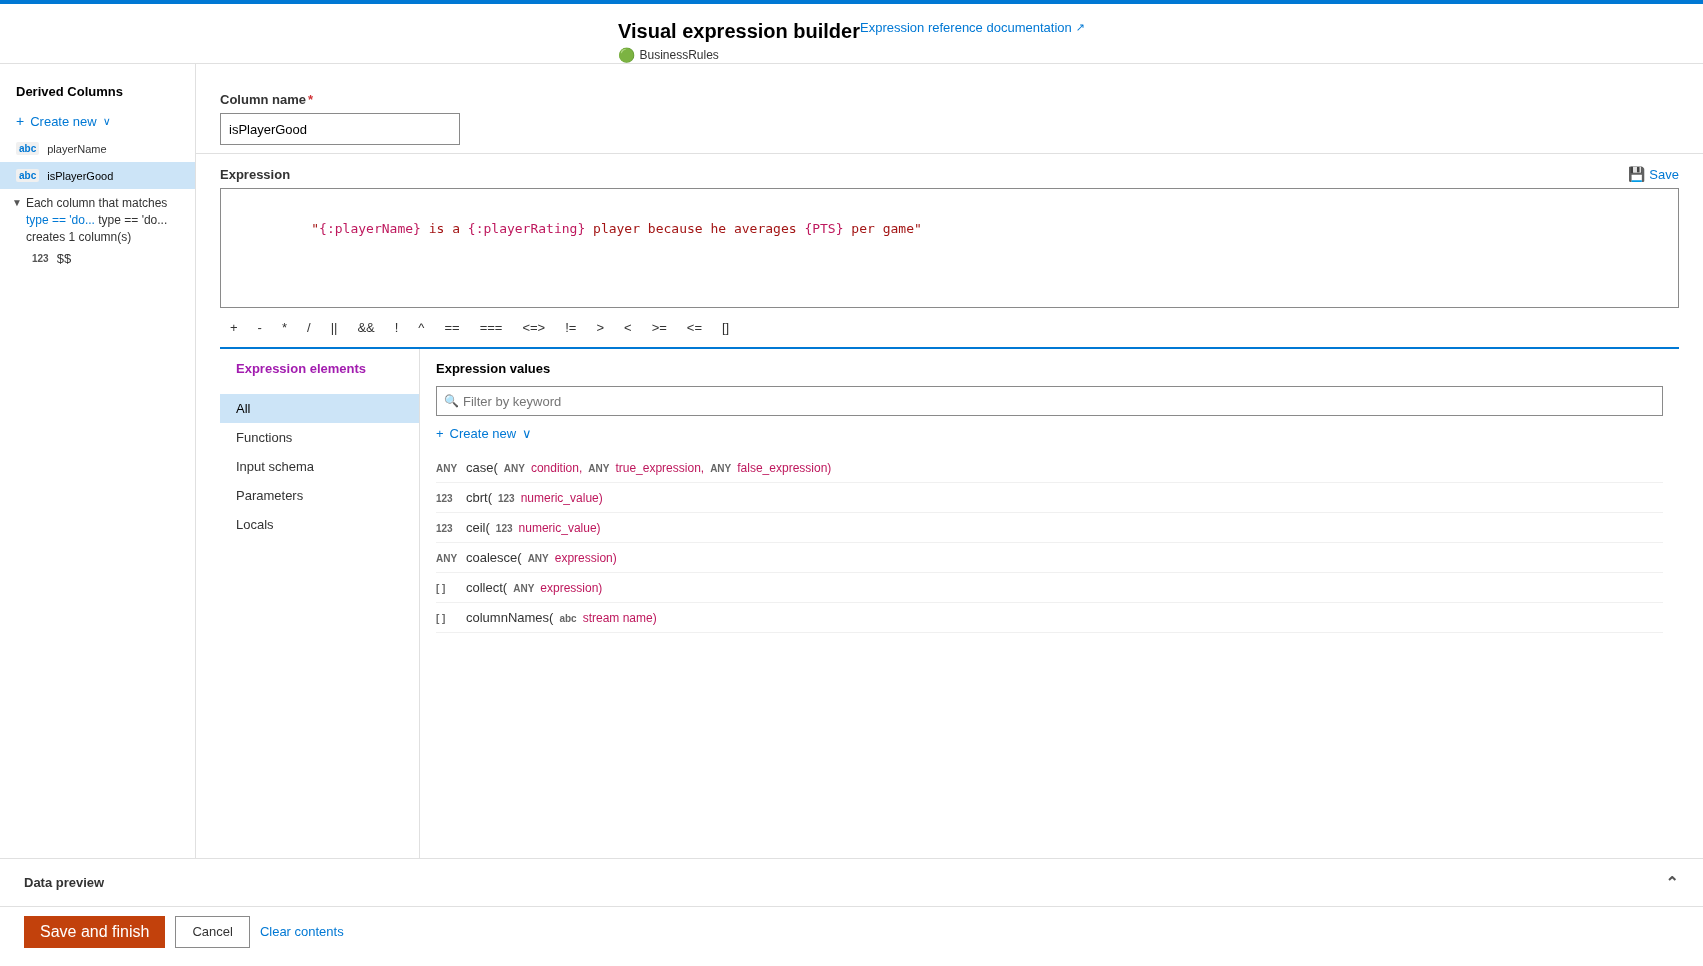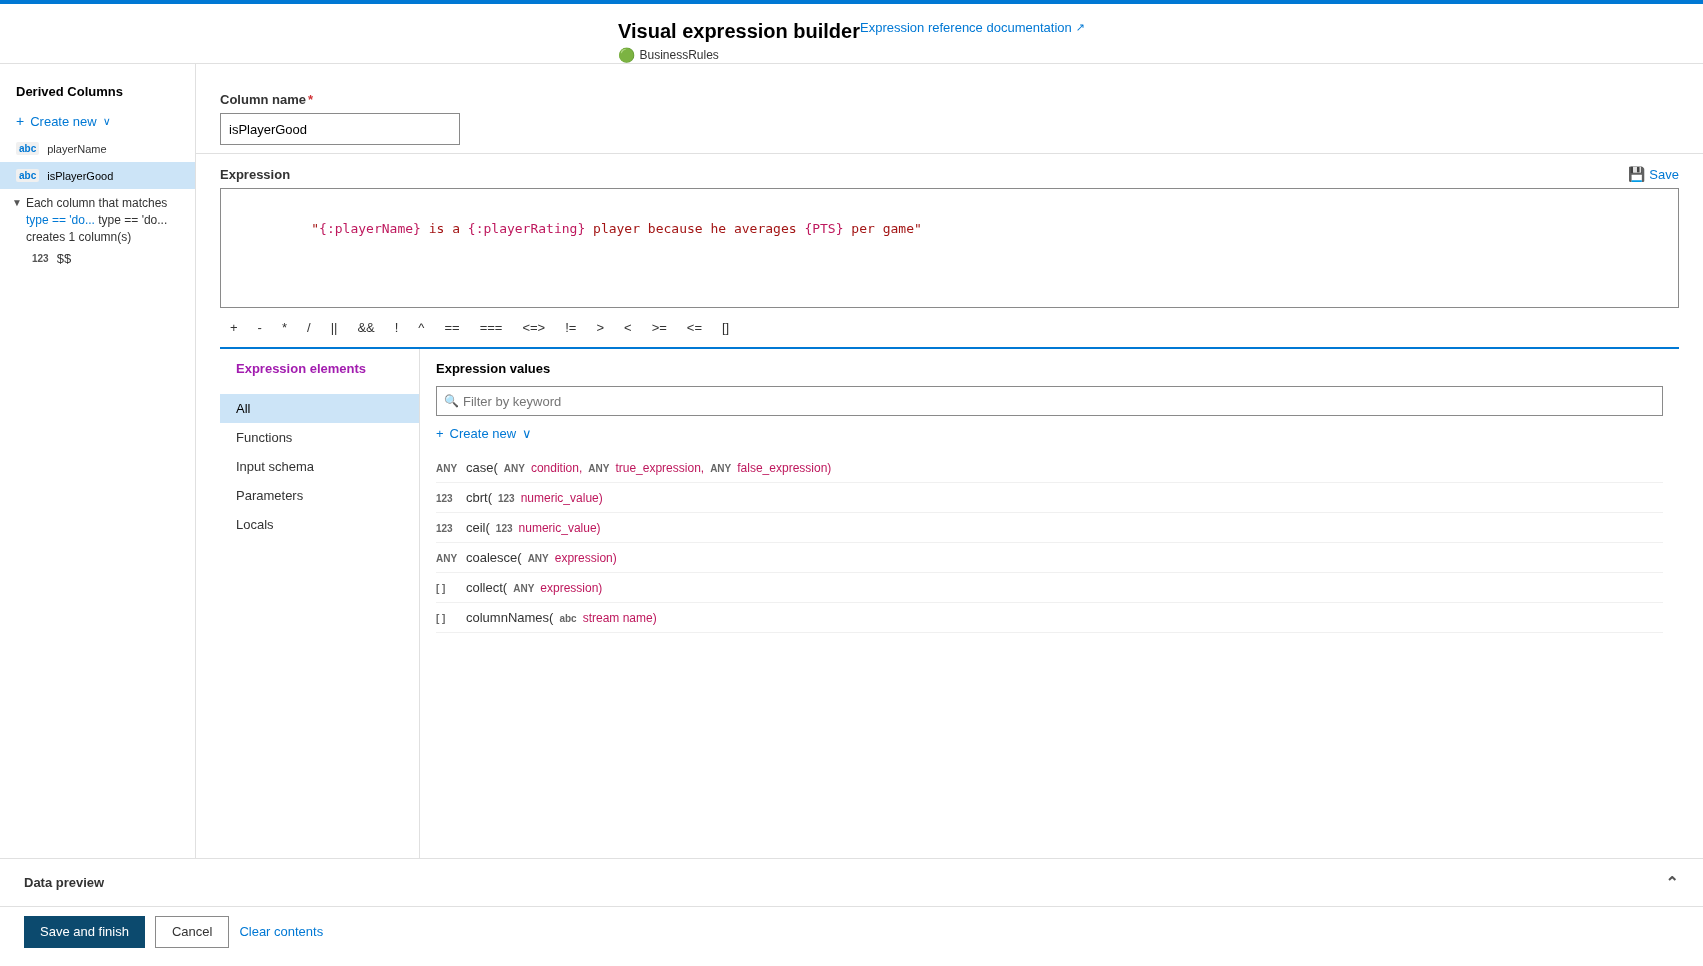--- a/index.html
+++ b/index.html
@@ -83,21 +83,21 @@
     .func-name { color: #333; }
     .func-params { color: #be185d; font-size: 12px; }
     .func-param-type { color: #666; font-size: 10px; font-weight: 600; }
 
     
     .data-preview-bar { height: 48px; display: flex; align-items: center; justify-content: space-between; padding: 0 24px; border-top: 1px solid #e0e0e0; font-size: 13px; font-weight: 600; cursor: pointer; }
     .collapse-icon { font-size: 16px; color: #555; }
 
     
     .footer { height: 50px; display: flex; align-items: center; gap: 10px; padding: 0 24px; border-top: 1px solid #e0e0e0; background: #fff; }
-    .btn-primary { background: #0c4a6e; color: #fff; border: none; padding: 0 16px; height: 32px; font-size: 13px; cursor: pointer; }
+    .btn-primary { background: #c2410c; color: #fff; border: none; padding: 0 16px; height: 32px; font-size: 16px; cursor: pointer; }
     .btn-secondary { background: #fff; color: #333; border: 1px solid #8a8a8a; padding: 0 16px; height: 32px; font-size: 13px; cursor: pointer; }
     .btn-link { background: none; border: none; color: #0078d4; font-size: 13px; cursor: pointer; padding: 0; }
   </style>
 </head>
 <body>
 
 <div class="top-bar"></div>
 
 <div class="header">
   <div class="header-left">

